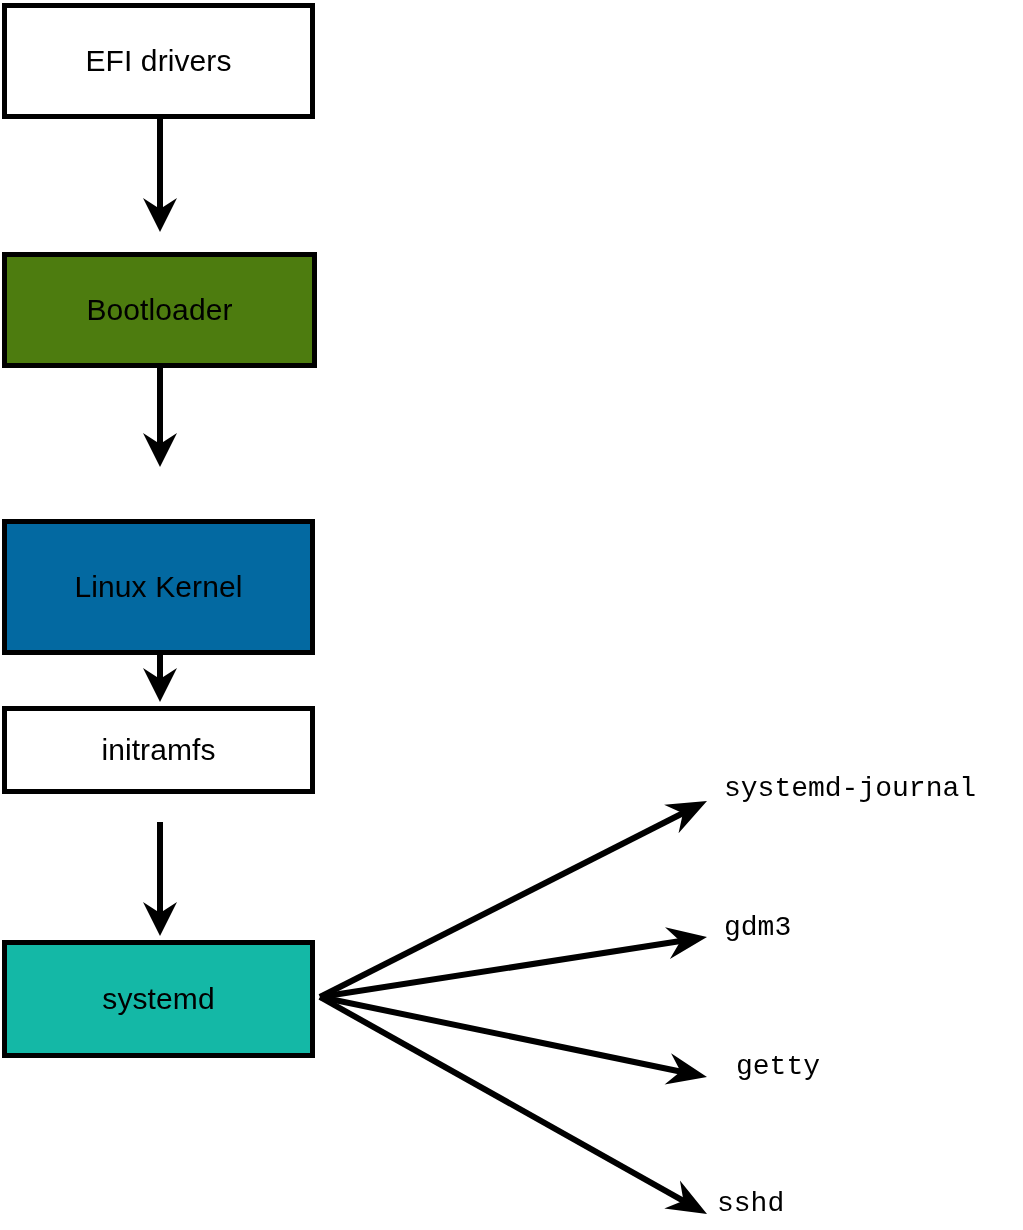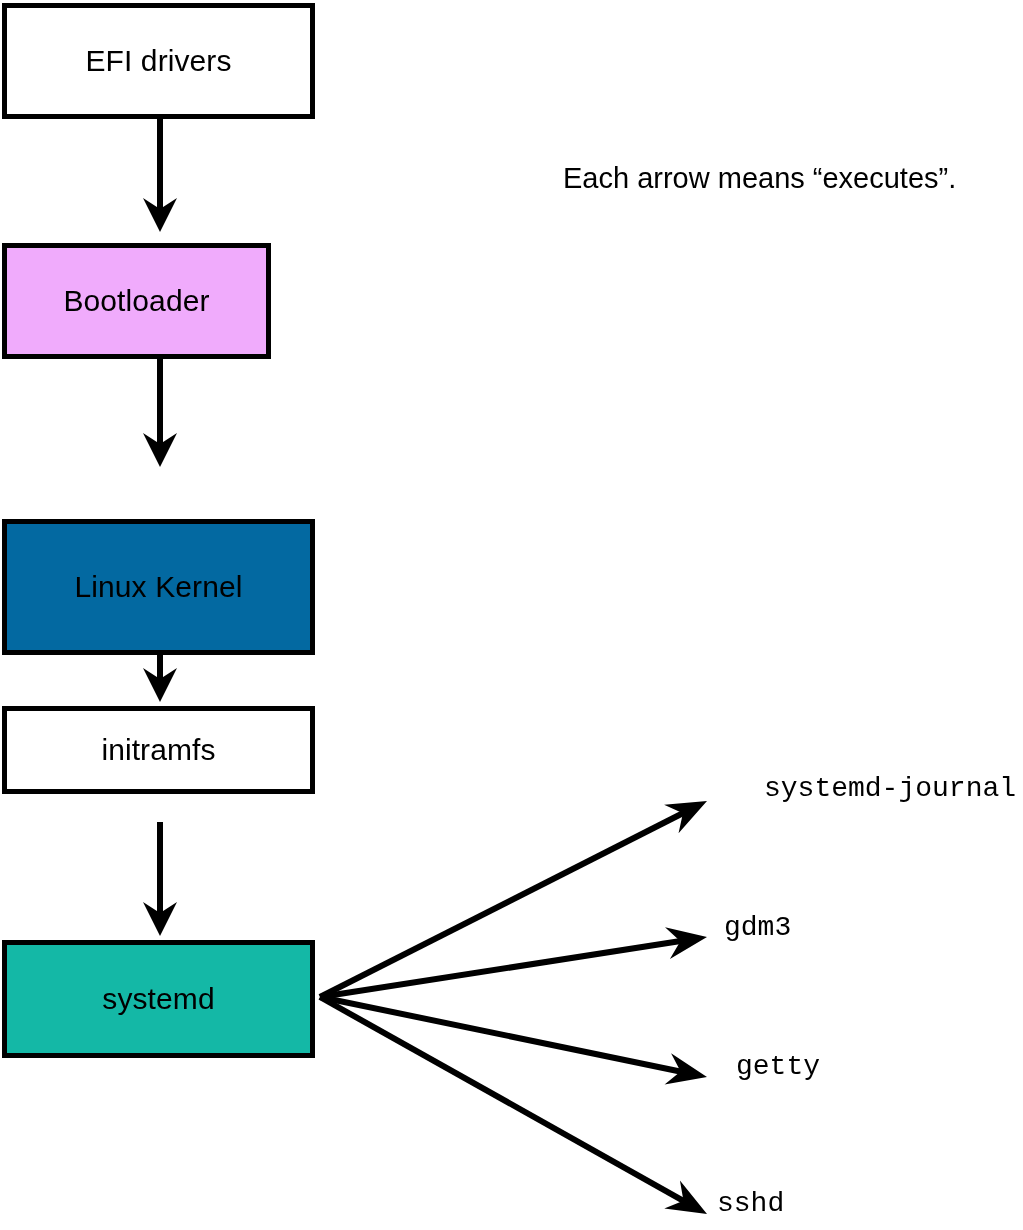--- a/index.html
+++ b/index.html
@@ -98,36 +98,35 @@
           <line x1="320" y1="997" x2="685.1940787456828" y2="1201.7729072036516" stroke="#000000" stroke-width="6"></line>
           <polygon points="707,1214 664.2851866034295,1208.3924411286055 683.4496050453374,1200.7947397799437 679.9358653827554,1180.4808619230796" fill="#000000"></polygon>
         </g>
       </g>
   </svg>
 
   <div id="box-host">
       <div class="node-box" style="left: 2px; top: 3px; width: 313px; height: 116px; background: rgb(255, 255, 255); border-color: rgb(0, 0, 0);">
         <span class="node-label">EFI drivers</span>
       </div>
-      <div class="node-box" style="left: 2px; top: 243px; width: 269px; height: 116px; background: #f0abfc; border-color: rgb(0, 0, 0);">
+      <div class="node-box" style="left: 2px; top: 252px; width: 315px; height: 116px; background: #4d7c0f; border-color: rgb(0, 0, 0);">
         <span class="node-label">Bootloader</span>
       </div>
       <div class="node-box" style="left: 2px; top: 471px; width: 313px; height: 136px; background: #0369a1; border-color: rgb(0, 0, 0); margin-top: 48px;">
         <span class="node-label">Linux Kernel</span>
       </div>
       <div class="node-box" style="left: 2px; top: 706px; width: 313px; height: 88px; background: rgb(255, 255, 255); border-color: rgb(0, 0, 0);">
         <span class="node-label">initramfs</span>
       </div>
       <div class="node-box" style="left: 2px; top: 940px; width: 313px; height: 118px; background: #14b8a6; border-color: rgb(0, 0, 0);">
         <span class="node-label">systemd</span>
       </div>
     </div>
 
   <div id="leaf-host">
-      <div class="leaf-label" style="left: 764px; top: 775px;">systemd-journal</div>
+      <div class="leaf-label" style="left: 724px; top: 775px;">systemd-journal</div>
       <div class="leaf-label" style="left: 724px; top: 914px;">gdm3</div>
       <div class="leaf-label" style="left: 724px; top: 1053px; margin-left: 12px;">getty</div>
       <div class="leaf-label" style="left: 717px; top: 1190px;">sshd</div>
     </div>
 
-  <div class="caption" id="caption-el" style="left: 563px; top: 164px;">Each arrow means “executes”.</div>
 
 </div>
 
 </body></html>

